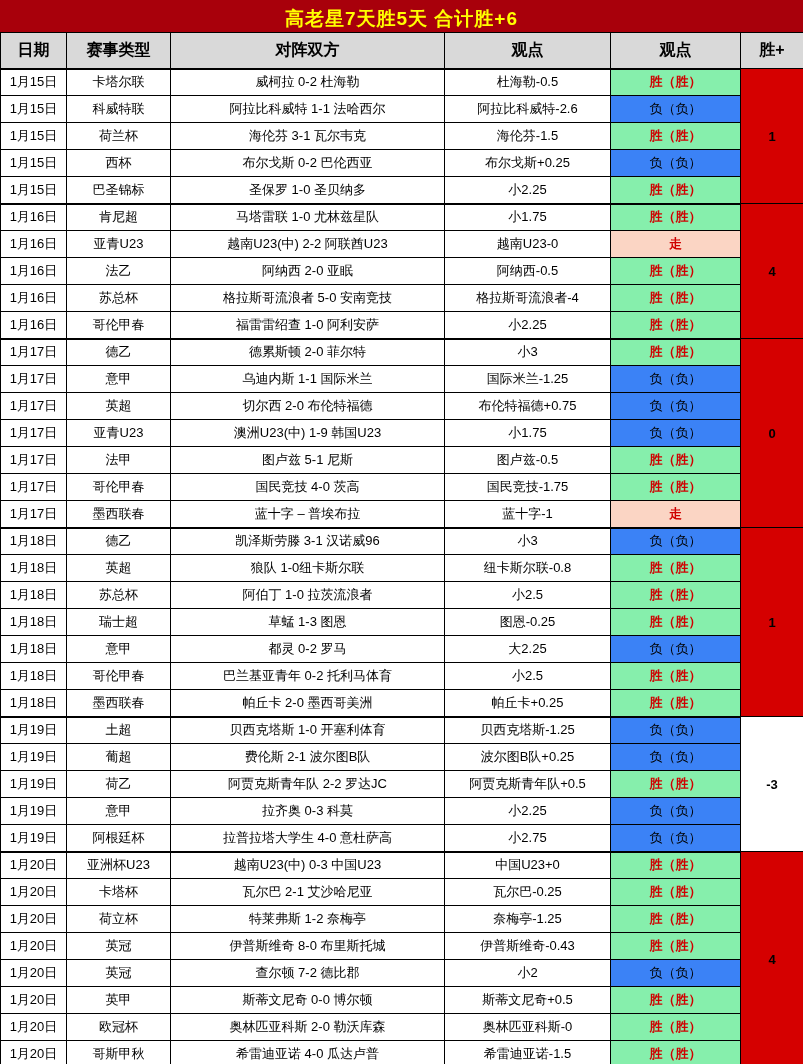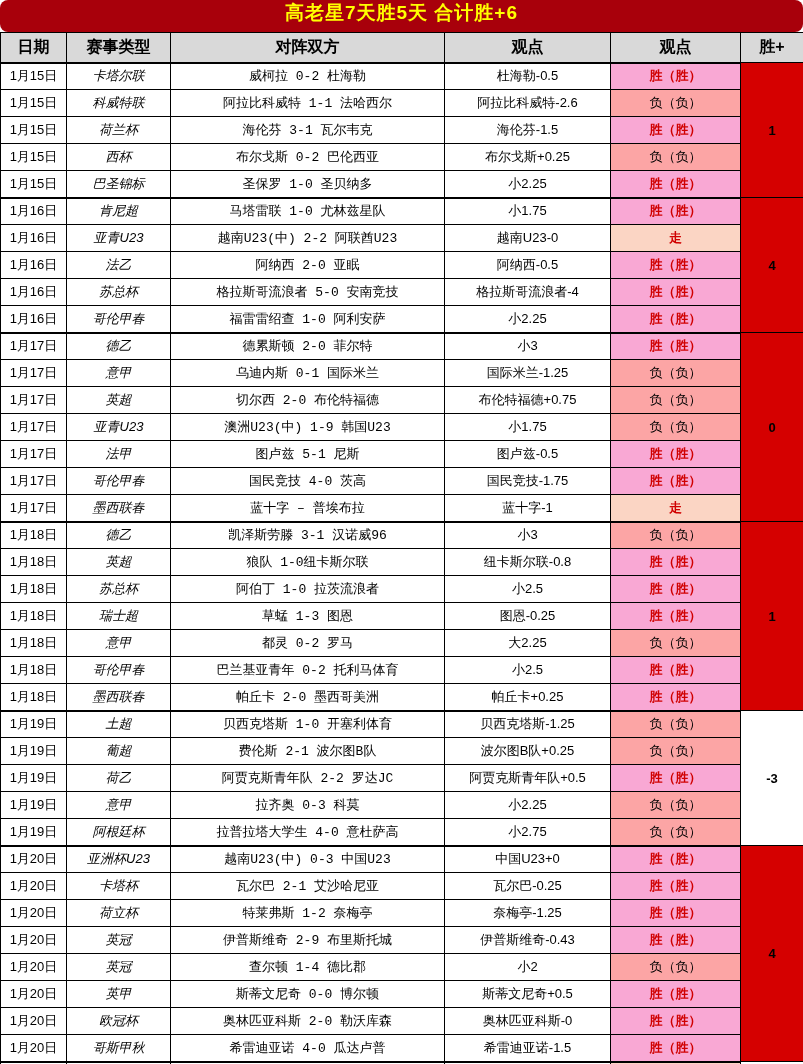--- a/index.html
+++ b/index.html
@@ -12,23 +12,22 @@
     width: 803px;
     min-height: 1064px;
     background: #ffffff;
     position: relative;
   }
   .title-bar {
     width: 100%;
     height: 32px;
     background: #a8000b;
     display: flex;
-    align-items: flex-start;
+    align-items: flex-end;
     justify-content: center;
-    border-radius: 8px;
   }
   .title-bar .title-text {
     color: #ffff00;
     font-size: 19px;
     font-weight: bold;
     letter-spacing: 1px;
   }
   table.grid {
     width: 803px;
     border-collapse: collapse;
@@ -42,36 +41,36 @@
     color: #000000;
     padding: 0;
     height: 27px;
     overflow: hidden;
     white-space: nowrap;
   }
   table.grid thead th {
     background: #d9d9d9;
     font-size: 16px;
     font-weight: bold;
-    height: 30px;
+    height: 36px;
   }
   col.c-date   { width: 66px; }
   col.c-league { width: 104px; }
   col.c-match  { width: 274px; }
   col.c-view1  { width: 166px; }
   col.c-view2  { width: 130px; }
   col.c-sum    { width: 63px; }
 
   td.date   { font-size: 13px; }
-  td.league { font-size: 13px; font-style: italic; }
-  td.match  { font-size: 13.5px; font-family: Liberation Mono, monospace; }
+  td.league { font-size: 13px; }
+  td.match  { font-size: 13.5px; }
   td.view   { font-size: 13.5px; }
   td.result { font-size: 13px; }
-  td.result.win  { background: #f9a8d4; color: #d00000; font-weight: bold; }
-  td.result.lose { background: #fca5a5; color: #000000; }
+  td.result.win  { background: #86efac; color: #d00000; font-weight: bold; }
+  td.result.lose { background: #3b82f6; color: #000000; }
   td.result.draw { background: #fbd5c4; color: #d00000; font-weight: bold; }
 
   td.sum {
     background: #d50000;
     color: #ffffff;
     font-size: 22px;
     font-weight: bold;
   }
   td.sum.white {
     background: #ffffff;
@@ -190,21 +189,21 @@
           <td class="date">1月17日</td>
           <td class="league">德乙</td>
           <td class="match">德累斯顿  2-0  菲尔特</td>
           <td class="view">小3</td>
           <td class="result win">胜（胜）</td>
           <td class="sum" rowspan="7">0</td>
         </tr>
         <tr>
           <td class="date">1月17日</td>
           <td class="league">意甲</td>
-          <td class="match">乌迪内斯  0-1  国际米兰</td>
+          <td class="match">乌迪内斯  1-1  国际米兰</td>
           <td class="view">国际米兰-1.25</td>
           <td class="result lose">负（负）</td>
         </tr>
         <tr>
           <td class="date">1月17日</td>
           <td class="league">英超</td>
           <td class="match">切尔西  2-0  布伦特福德</td>
           <td class="view">布伦特福德+0.75</td>
           <td class="result lose">负（负）</td>
         </tr>
@@ -340,28 +339,28 @@
         <tr>
           <td class="date">1月20日</td>
           <td class="league">荷立杯</td>
           <td class="match">特莱弗斯  1-2  奈梅亭</td>
           <td class="view">奈梅亭-1.25</td>
           <td class="result win">胜（胜）</td>
         </tr>
         <tr>
           <td class="date">1月20日</td>
           <td class="league">英冠</td>
-          <td class="match">伊普斯维奇  2-9  布里斯托城</td>
+          <td class="match">伊普斯维奇  8-0  布里斯托城</td>
           <td class="view">伊普斯维奇-0.43</td>
           <td class="result win">胜（胜）</td>
         </tr>
         <tr>
           <td class="date">1月20日</td>
           <td class="league">英冠</td>
-          <td class="match">查尔顿  1-4  德比郡</td>
+          <td class="match">查尔顿  7-2  德比郡</td>
           <td class="view">小2</td>
           <td class="result lose">负（负）</td>
         </tr>
         <tr>
           <td class="date">1月20日</td>
           <td class="league">英甲</td>
           <td class="match">斯蒂文尼奇  0-0  博尔顿</td>
           <td class="view">斯蒂文尼奇+0.5</td>
           <td class="result win">胜（胜）</td>
         </tr>

